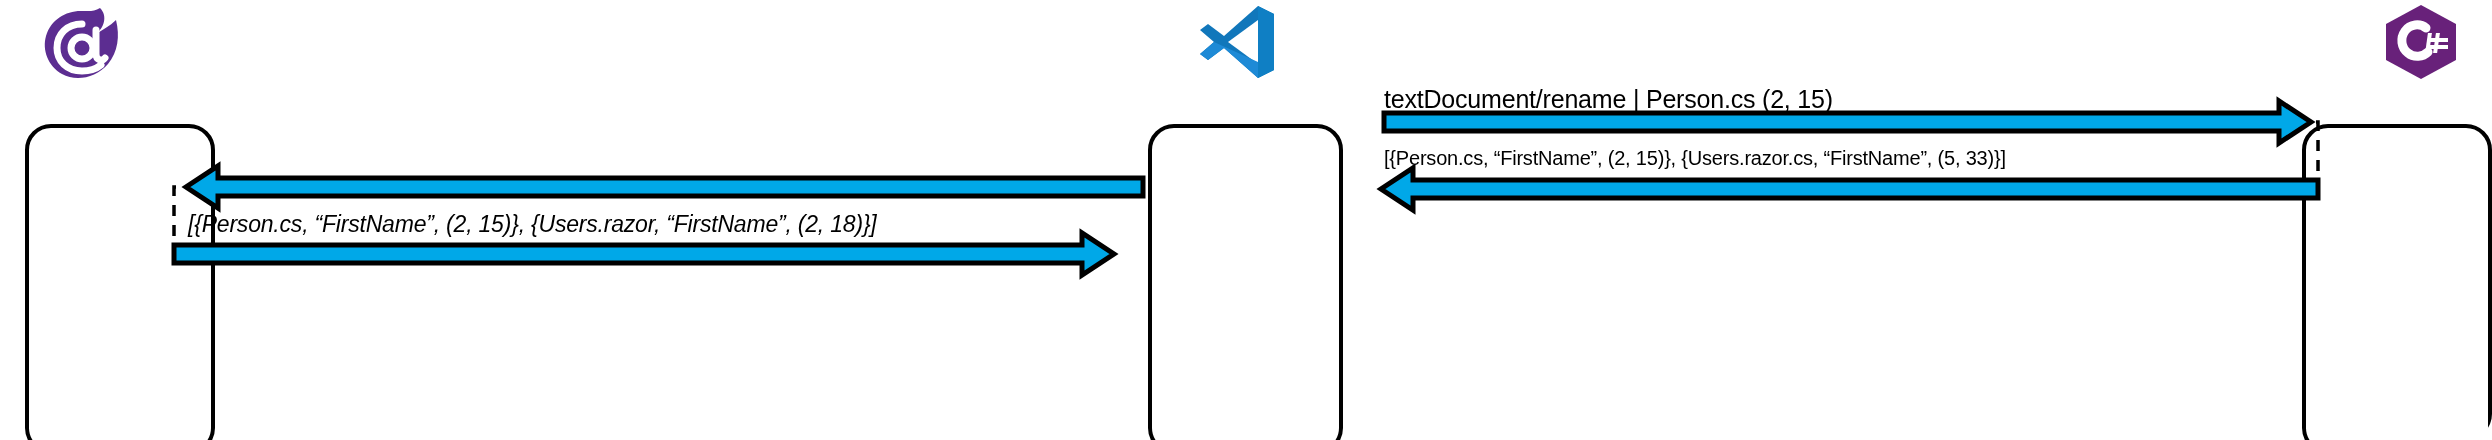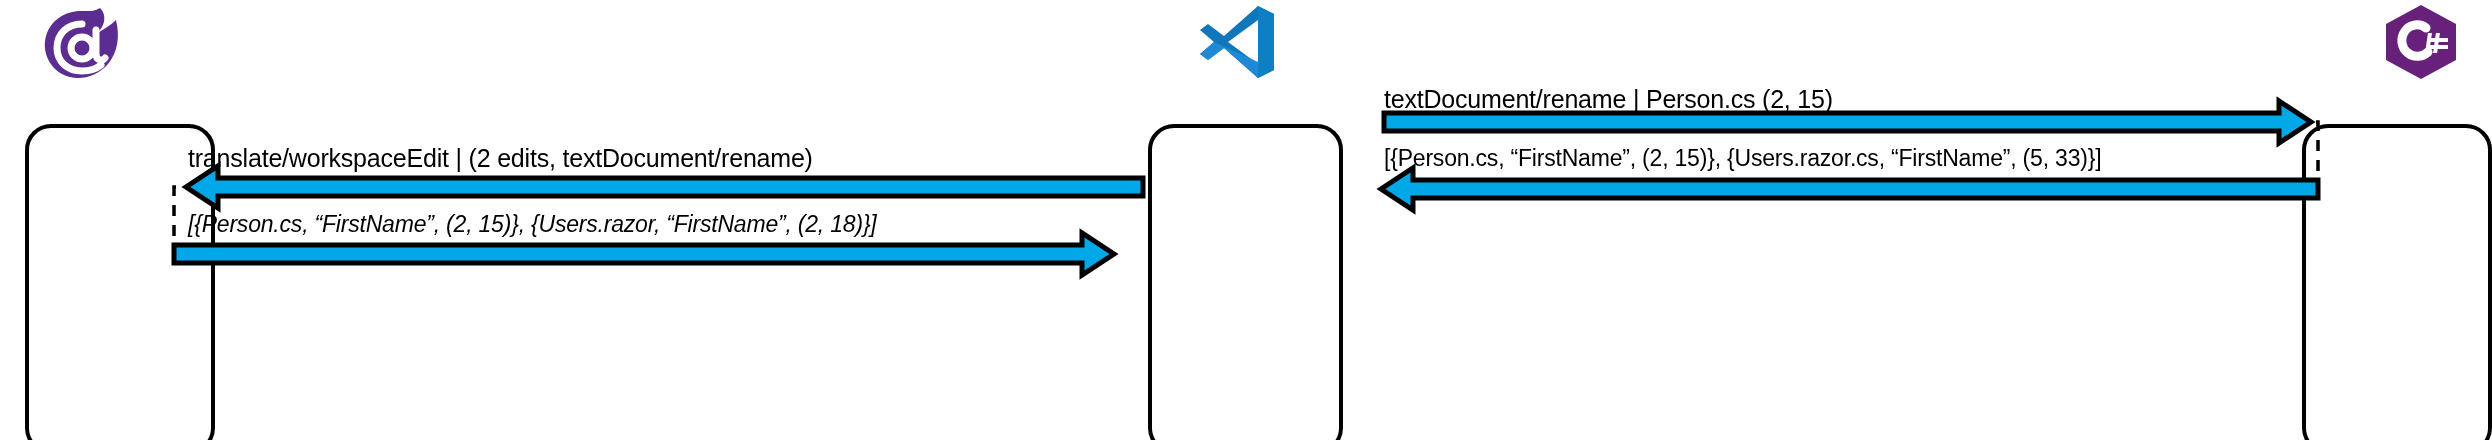--- a/index.html
+++ b/index.html
@@ -9,20 +9,21 @@
   }
   body {
     font-family: "Liberation Sans", sans-serif;
   }
   #canvas {
     position: relative;
     width: 2492px;
     height: 440px;
     background: #ffffff;
     overflow: hidden;
+    border-radius: 26px;
   }
 
   
   .lifeline-box {
     position: absolute;
     background: #ffffff;
     border: 4px solid #000000;
     border-radius: 26px;
     box-sizing: border-box;
   }
@@ -91,23 +92,22 @@
       </g>
     </svg>
   </span>
 
   <div class="lifeline-box" style="left:25px;  top:124px; width:190px; height:330px;"></div>
   <div class="lifeline-box" style="left:1148px; top:124px; width:195px; height:330px;"></div>
   <div class="lifeline-box" style="left:2302px; top:124px; width:190px; height:330px;"></div>
 
   <div class="msg-label" style="left:1384px; top:84px;">textDocument/rename | Person.cs (2, 15)</div>
 
-  <div class="msg-label" style="left:1384px; top:143px; font-size:23px;">[{Person.cs, “FirstName”, (2, 15)}, {Users.razor.cs, “FirstName”, (5, 33)}]</div>
+  <div class="msg-label" style="left:1384px; top:143px; font-size:20px;">[{Person.cs, “FirstName”, (2, 15)}, {Users.razor.cs, “FirstName”, (5, 33)}]</div>
 
-  <div class="msg-label" style="left:188px; top:143px;">translate/workspaceEdit | (2 edits, textDocument/rename)</div>
 
   <div class="msg-label" style="left:188px; top:209px; font-size:23px;font-style:italic;">[{Person.cs, “FirstName”, (2, 15)}, {Users.razor, “FirstName”, (2, 18)}]</div>
 
   <svg id="arrow-layer" viewBox="0 0 2492 440">
 
     <path d="M2296 122 L2318 122 L2318 189 L2296 189" fill="none" stroke="#000000" stroke-width="3.5" stroke-dasharray="11,9"></path>
 
     <g>
       <path d="M1384 113
                L2279 113

